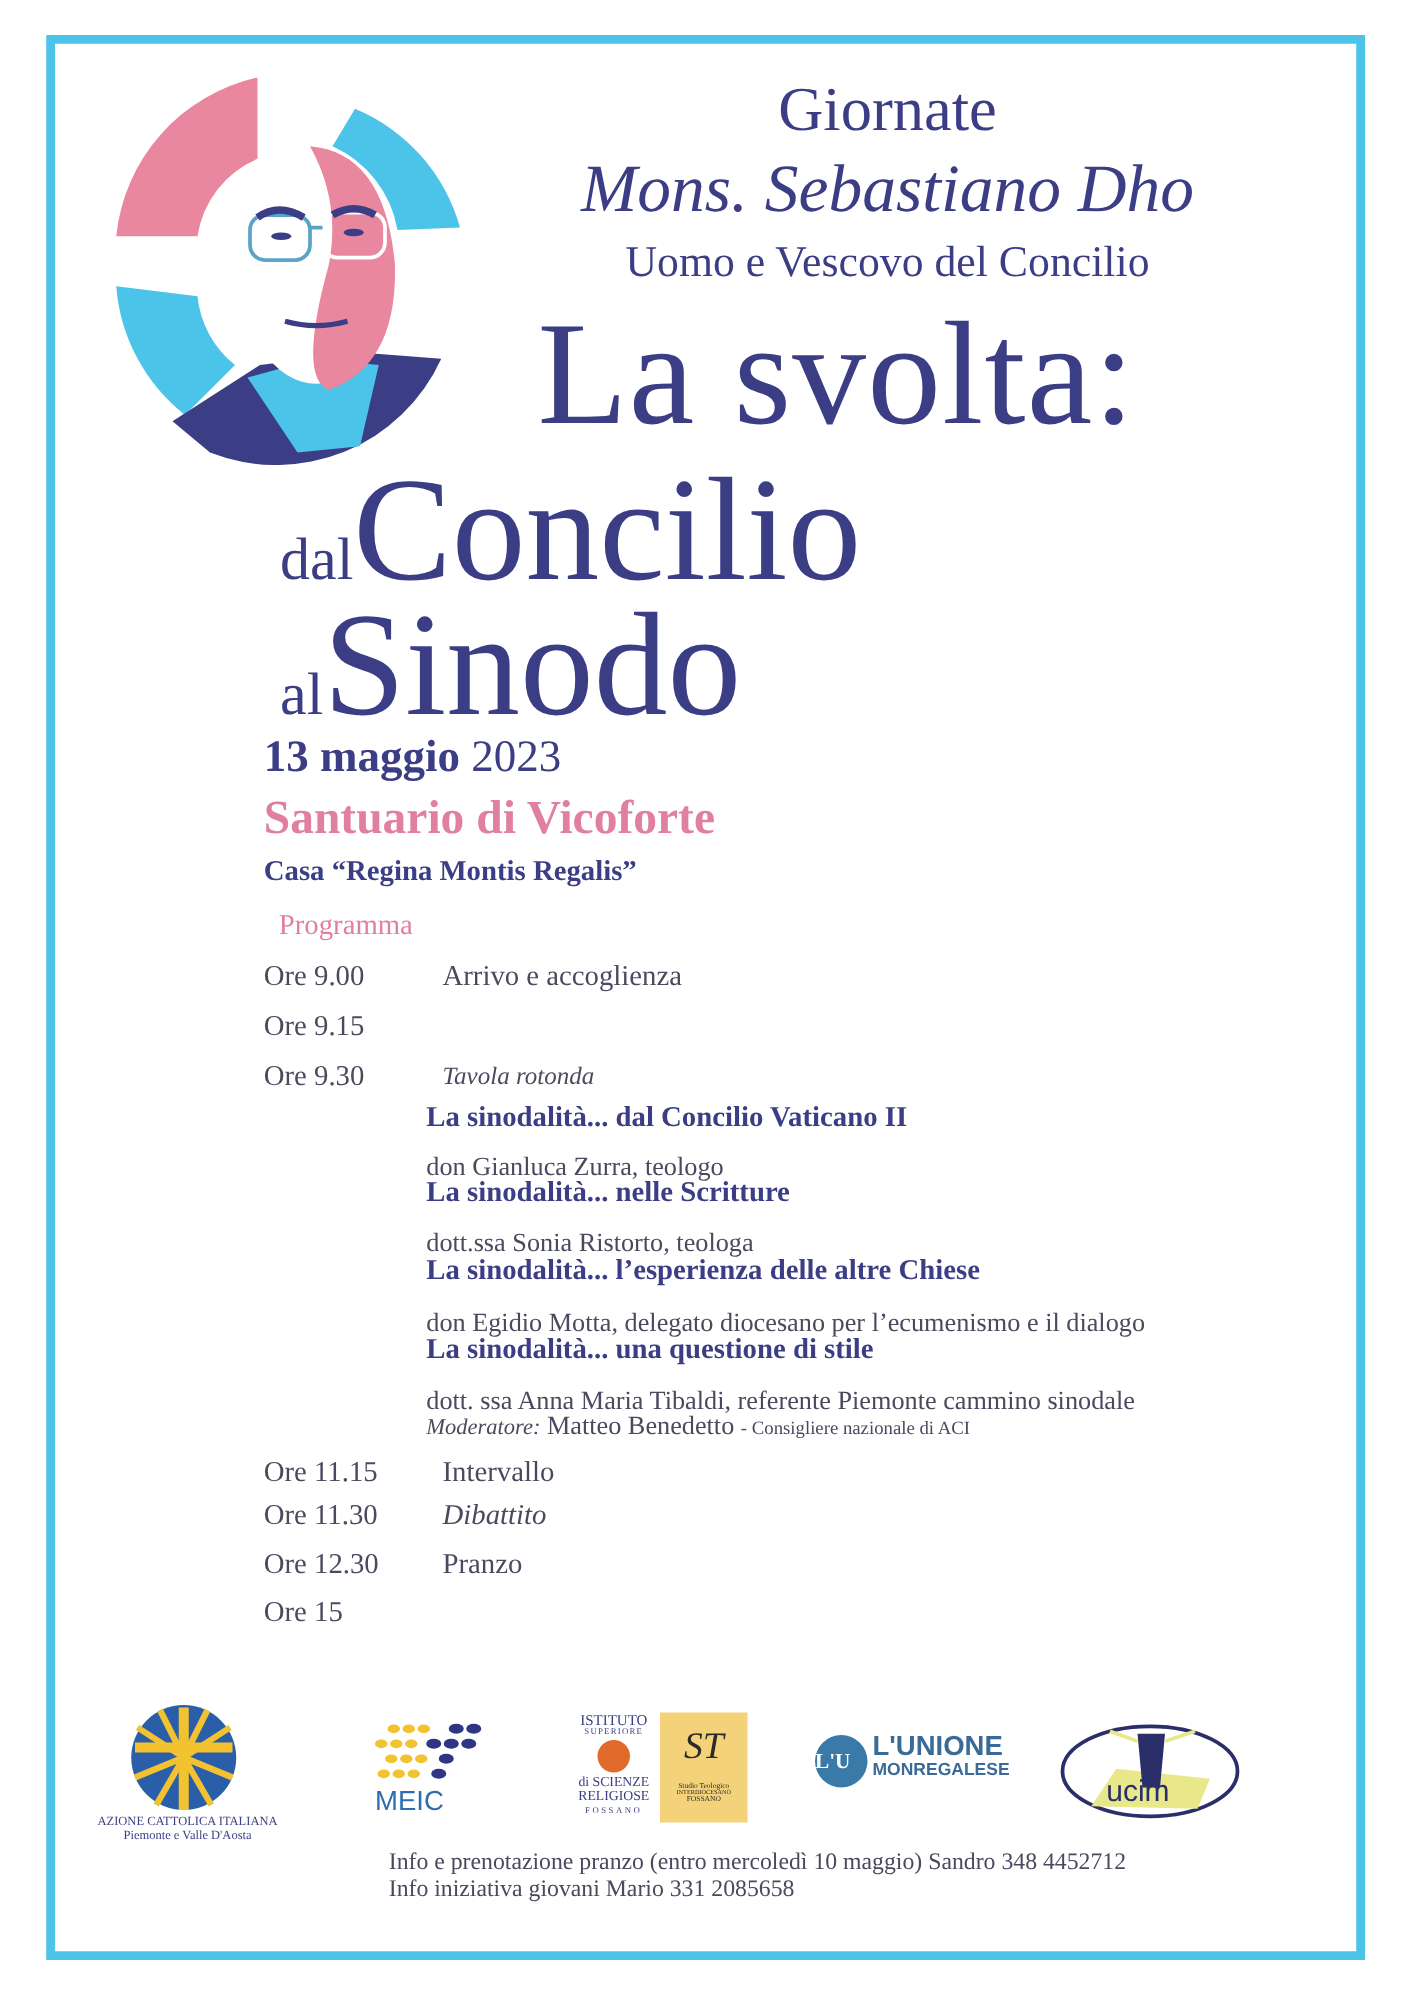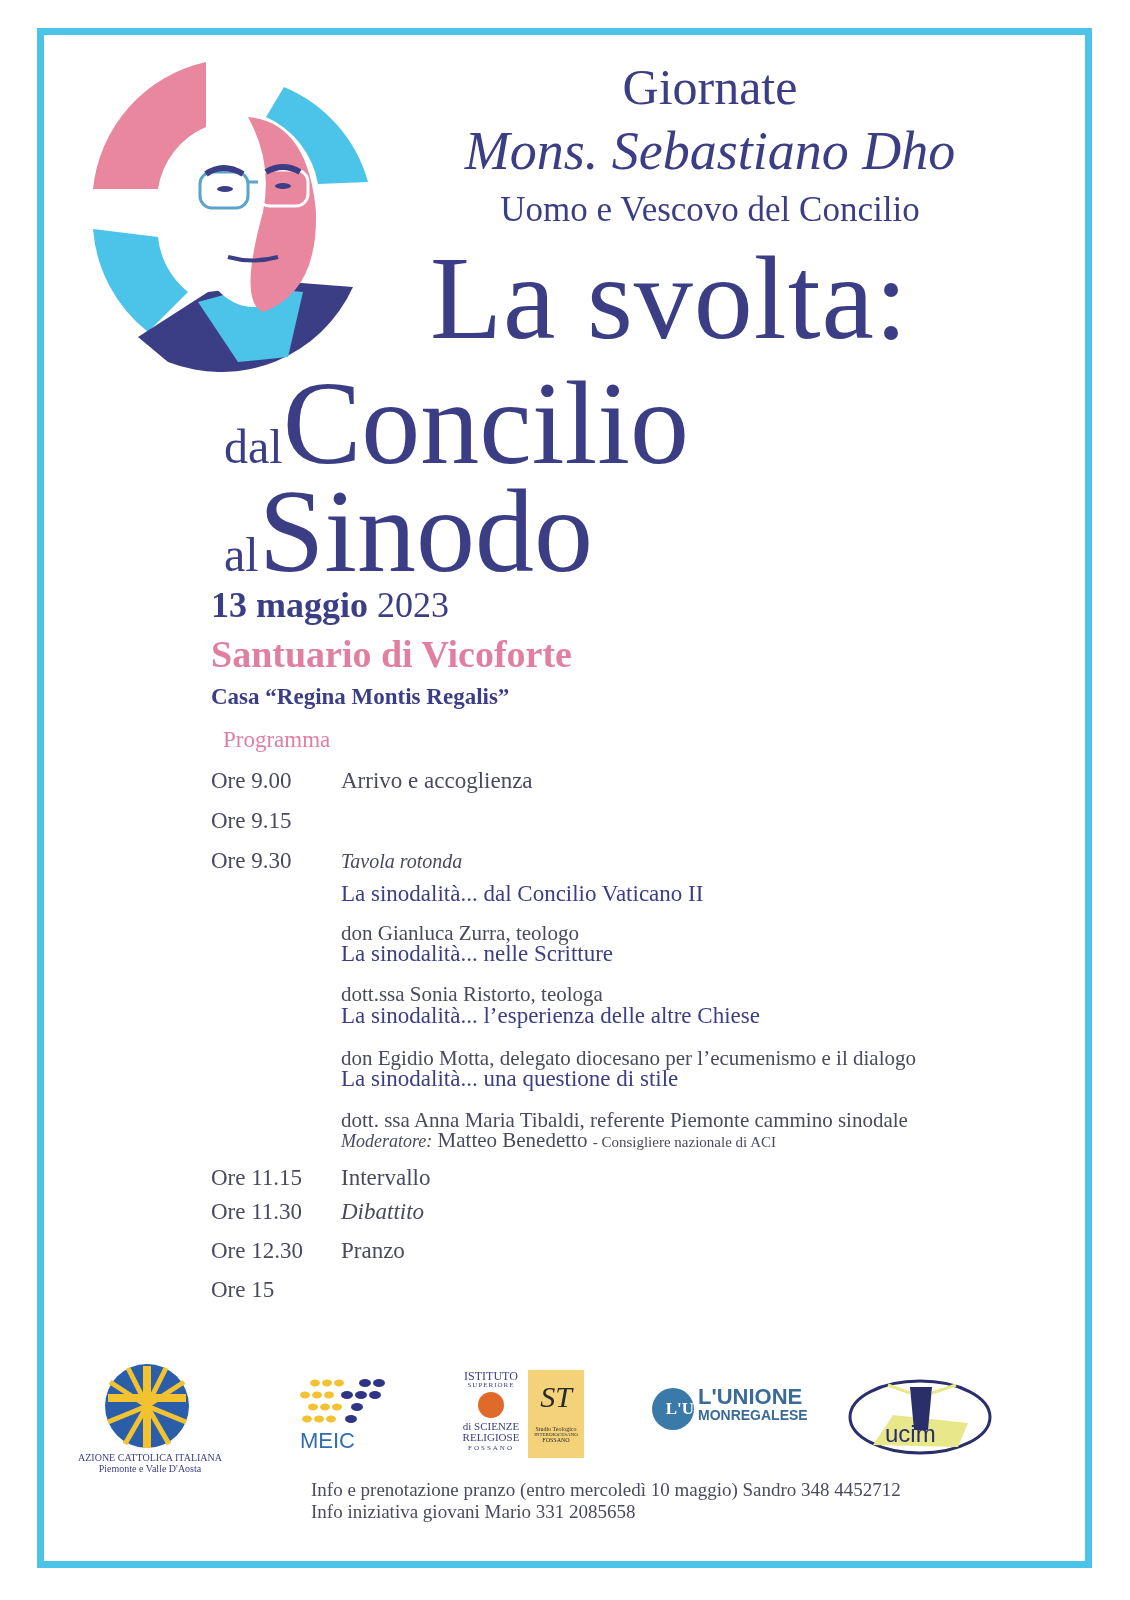--- a/index.html
+++ b/index.html
@@ -15,25 +15,25 @@
   .h-svolta { left:430px; top:240px; font-size:118px; line-height:1; letter-spacing:1px; }
   .h-dal { left:224px; top:365px; line-height:1; }
   .h-al { left:224px; top:473px; line-height:1; }
   .small-word { font-size:48px; }
   .big-word { font-size:118px; }
   .date { left:211px; top:584px; font-size:36px; }
   .date b { font-weight:700; }
   .venue { left:211px; top:632px; font-size:38px; font-weight:700; }
   .casa { left:211px; top:684px; font-size:23px; font-weight:700; }
   .prog-title { left:211px; top:727px; font-size:23px; font-weight:400;margin-left:12px; }
-  .row { position:absolute; left:211px; font-size:23px; color:#4a4a5e; display:flex; }
+  .row { position:absolute; left:211px; font-size:23px; color:#4a4a5e; display:flex;gap:13px; }
   .row .time { width:130px; }
   .row .desc { }
   .it { font-style:italic; }
-  .talk-title { position:absolute; left:341px; font-size:23px; font-weight:400; color:#3b3e85; }
+  .talk-title { position:absolute; left:341px; font-size:23px; font-weight:700; color:#3b3e85; }
   .talk-spk { position:absolute; left:341px; font-size:21px; color:#4a4a5e;margin-top:12px; }
   .mod { position:absolute; left:341px; top:1128px; font-size:21px; color:#4a4a5e; }
   .mod .lab { font-style:italic; font-size:18px; }
   .mod .small { font-size:15px;margin-top:44px; }
   .logo { position:absolute; }
   .info { position:absolute; left:311px; font-size:19px; color:#4a4a5e; }
 </style>
 </head>
 <body>
 
@@ -179,28 +179,28 @@
 <div class="abs" style="left:300px;top:1428px;font-family:'Liberation Sans',sans-serif;font-size:22px;color:#2e6db0">MEIC</div>
 
 <div class="abs" style="left:456px;top:1370px;width:70px;text-align:center;color:#3b3e85;line-height:1">
   <div style="font-size:12px">ISTITUTO</div>
   <div style="font-size:7px;letter-spacing:1px">SUPERIORE</div>
   <div style="width:26px;height:26px;border-radius:50%;background:#e06a2a;margin:3px auto"></div>
   <div style="font-size:11px">di SCIENZE</div>
   <div style="font-size:11px">RELIGIOSE</div>
   <div style="font-size:7px;letter-spacing:2px;margin-top:2px">FOSSANO</div>
 </div>
-<div class="abs" style="left:528px;top:1370px;width:56px;height:88px;background:#f4d27a;text-align:center;line-height:1;color:#2a2a2a">
+<div class="abs" style="left:528px;top:1370px;width:70px;height:88px;background:#f4d27a;text-align:center;line-height:1;color:#2a2a2a">
   <div style="font-size:30px;font-style:italic;padding-top:12px">ST</div>
   <div style="font-size:6px;margin-top:14px">Studio Teologico</div>
   <div style="font-size:5px">INTERDIOCESANO</div>
   <div style="font-size:6px">FOSSANO</div>
 </div>
 
-<div class="abs" style="left:652px;top:1388px;width:42px;height:42px;border-radius:50%;background:#3a7aa8;color:#fff;text-align:right;line-height:42px;font-size:17px;font-weight:700">L'U</div>
+<div class="abs" style="left:652px;top:1388px;width:42px;height:42px;border-radius:50%;background:#3a7aa8;color:#fff;text-align:left;line-height:42px;font-size:17px;font-weight:700">L'U</div>
 <div class="abs" style="left:698px;top:1386px;color:#3a6a98;font-family:'Liberation Sans',sans-serif;font-weight:700;line-height:1">
   <div style="font-size:22px">L'UNIONE</div>
   <div style="font-size:14px">MONREGALESE</div>
 </div>
 
 <div class="logo" style="left:848px;top:1375px;width:145px;height:85px">
   <svg width="145" height="85" viewBox="0 0 145 85">
     <ellipse cx="72" cy="42" rx="70" ry="36" fill="none" stroke="#2a2f6a" stroke-width="3"></ellipse>
     <path d="M 25 70 L 45 40 L 120 48 L 110 72 Z" fill="#e8e88a"></path>
     <polygon points="62,12 84,12 80,55 66,55" fill="#2a2f6a"></polygon>

